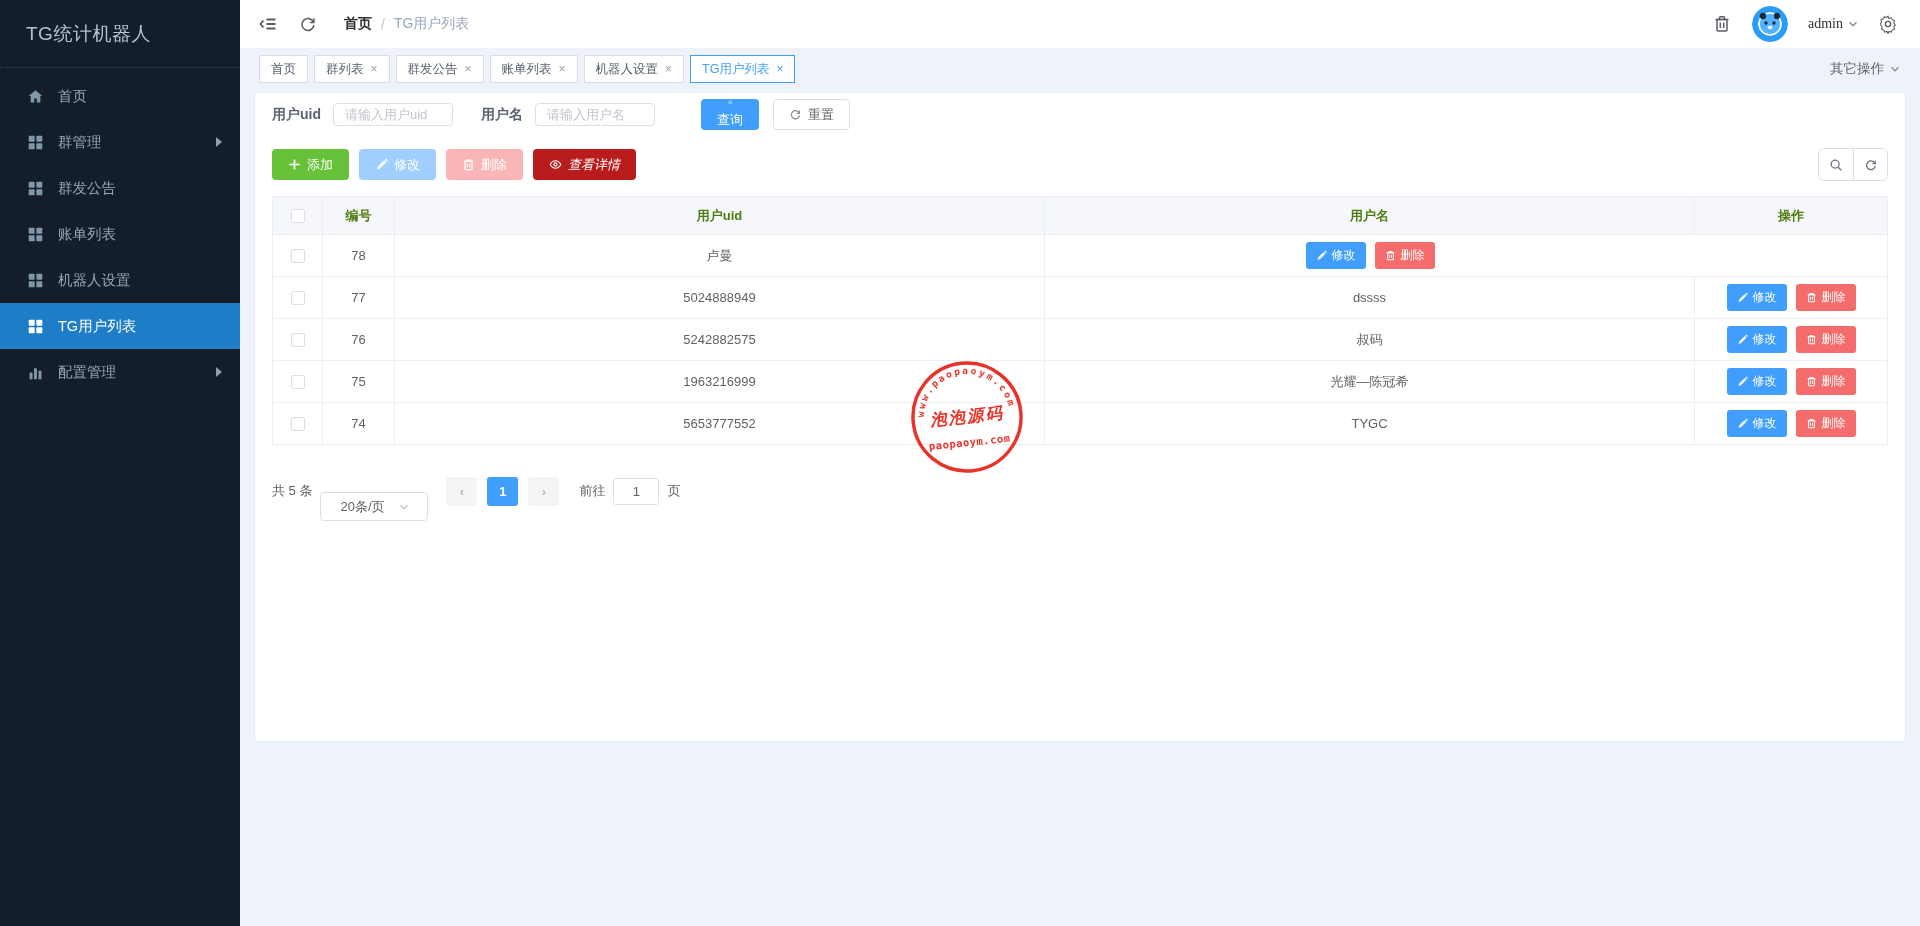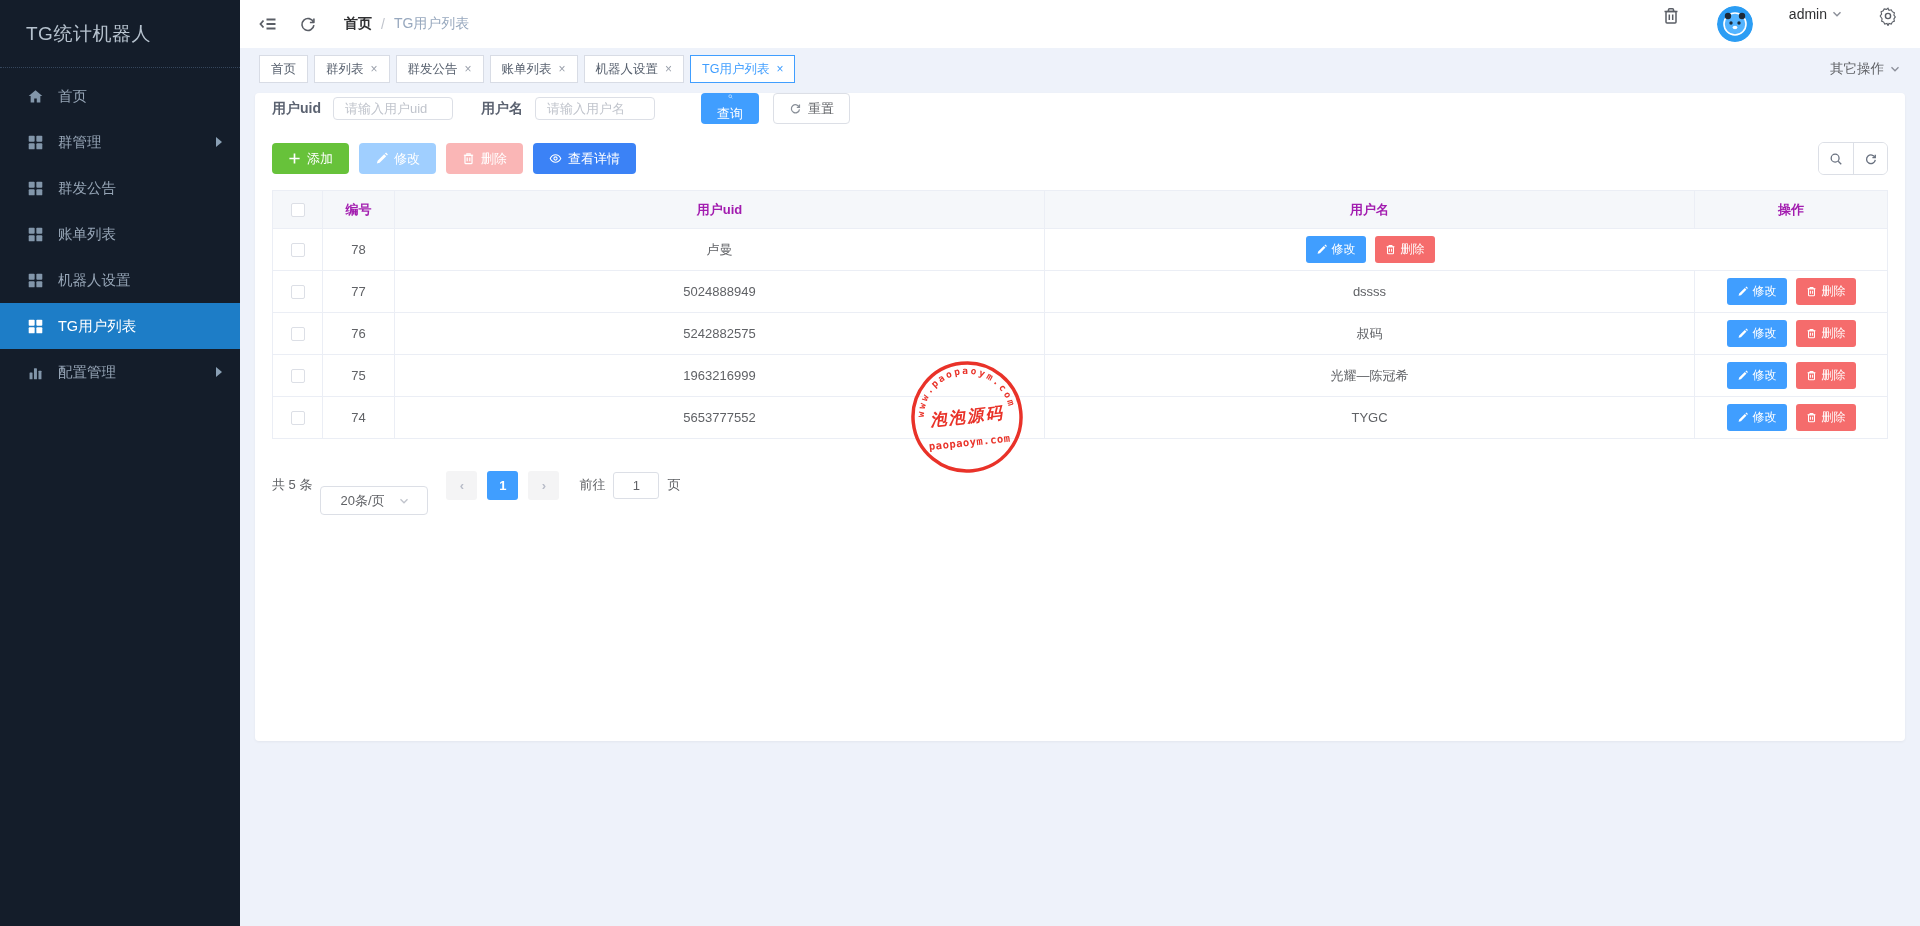--- a/index.html
+++ b/index.html
@@ -26,73 +26,73 @@
   .main { flex:1; display:flex; flex-direction:column; background:#eef2fa; position:relative; }
 
   .navbar { height:48px; background:#fff; display:flex; align-items:center;
     padding:0 22px 0 18px; gap:20px; }
   .nav-icon { width:20px; height:20px; color:#5a5e66; display:inline-flex; cursor:pointer; }
   .nav-icon svg { width:100%; height:100%; }
   .breadcrumb { font-size:14px; display:flex; align-items:center; margin-left:6px; }
   .crumb-root { color:#303133; font-weight:bold; }
   .crumb-sep { color:#c0c4cc; margin:0 9px; }
   .crumb-cur { color:#97a8be; }
-  .nav-right { margin-left:auto; display:flex; align-items:flex-start; gap:36px; }
+  .nav-right { margin-left:auto; display:flex; align-items:center; gap:20px;font-family:Liberation Serif, serif; }
   .avatar { width:36px; height:36px; border-radius:50%; overflow:hidden; display:inline-flex; cursor:pointer; }
   .admin-wrap { display:flex; align-items:center; gap:5px; font-size:14px; color:#303133; cursor:pointer; }
   .chev-down { width:10px; height:10px; display:inline-flex; color:#8b8f99; }
   .chev-down svg { width:100%; height:100%; }
 
   .tabsbar { height:42px; display:flex; align-items:center; padding:0 20px 0 19px; gap:6px; }
   .tab { height:28px; display:inline-flex; align-items:center; gap:7px; background:#fff;
     border:1px solid #d8dce5; color:#57606e; font-size:12.5px; padding:0 11px; cursor:pointer; }
   .tab.active { border-color:#409eff; color:#409eff; }
   .tab-close { font-size:12px; color:#9aa0ab; line-height:1; cursor:pointer; }
   .tab.active .tab-close { color:#409eff; }
   .tabs-more { margin-left:auto; display:flex; align-items:center; gap:6px;
     font-size:13.5px; color:#606266; cursor:pointer; }
 
   .content { flex:1; padding:3px 15px 15px; }
-  .card { background:#fff; border-radius:4px; height:648px; padding:0 17px;
+  .card { background:#fff; border-radius:4px; height:648px; padding:6px 17px;
     box-shadow:0 1px 3px rgba(0,0,0,.05); }
 
   
   .search-row { display:flex; align-items:center; }
   .f-label { font-size:14px; color:#5b6270; font-weight:600; margin-right:12px; }
   .f-input { width:120px; height:23px; border:1px solid #dcdfe6; border-radius:4px;
     padding:0 11px; font-size:13px; color:#606266; outline:none; }
   .f-input::placeholder { color:#c0c4cc; }
   .gap28 { width:28px; }
   .btn { height:31px; border-radius:4px; font-size:13px; display:inline-flex; align-items:center;
     gap:6px; padding:0 15px; border:1px solid transparent; cursor:pointer; background:#fff; }
   .btn svg { width:13px; height:13px; }
   .btn-query { background:#409eff; color:#fff; margin-left:46px;flex-direction:column; }
   .btn-reset { border-color:#dcdfe6; color:#606266; margin-left:14px; }
 
   
   .toolbar-row { display:flex; align-items:center; margin-top:18px; }
   .btn-add { background:#67c23a; color:#fff; }
   .btn-dis-edit { background:#a0cfff; color:#fff; cursor:not-allowed; margin-left:10px; }
   .btn-dis-del { background:#fab6b6; color:#fff; cursor:not-allowed; margin-left:10px; }
-  .btn-dis-detail { background:#3b82f6; color:#fff; cursor:not-allowed; margin-left:10px; }
+  .btn-dis-detail { background:#b91c1c; color:#fff; cursor:not-allowed; margin-left:10px;font-style:italic; }
   .icon-group { margin-left:auto; display:flex; border:1px solid #dcdfe6; border-radius:6px; overflow:hidden; }
   .icon-btn { width:34px; height:31px; display:flex; align-items:center; justify-content:center;
     color:#6a7280; background:#fff; cursor:pointer; }
   .icon-btn + .icon-btn { border-left:1px solid #dcdfe6; }
   .icon-btn svg { width:14px; height:14px; }
 
   
   .table { margin-top:15px; border:1px solid #ebeef5; font-size:13px; color:#606266; }
   .tr { display:grid; grid-template-columns:50px 72px 1fr 1fr 192px; border-bottom:1px solid #ebeef5; }
   .tr:last-child { border-bottom:none; }
   .td, .th { display:flex; align-items:center; justify-content:center;
     border-right:1px solid #ebeef5; height:41px; }
   .td:last-child, .th:last-child { border-right:none; }
   .tr.head { background:#f5f7fa; }
-  .tr.head .th { height:37px; font-weight:bold; color:#a21caf; }
+  .tr.head .th { height:37px; font-weight:bold; color:#4d7c0f; }
   .cbx { width:14px; height:14px; border:1px solid #dcdfe6; border-radius:2px; background:#fff; cursor:pointer; }
   .mini-btn { height:27px; padding:0 10px; border:none; border-radius:3px; font-size:12px; color:#fff;
     display:inline-flex; align-items:center; gap:5px; cursor:pointer; }
   .mini-btn svg { width:11px; height:11px; }
   .mini-edit { background:#409eff; }
   .mini-del { background:#f56c6c; margin-left:9px; }
 
   
   .pag { display:flex; align-items:center; margin-top:16px; font-size:13px; color:#606266; }
   .pag-total { margin-right:8px; }

